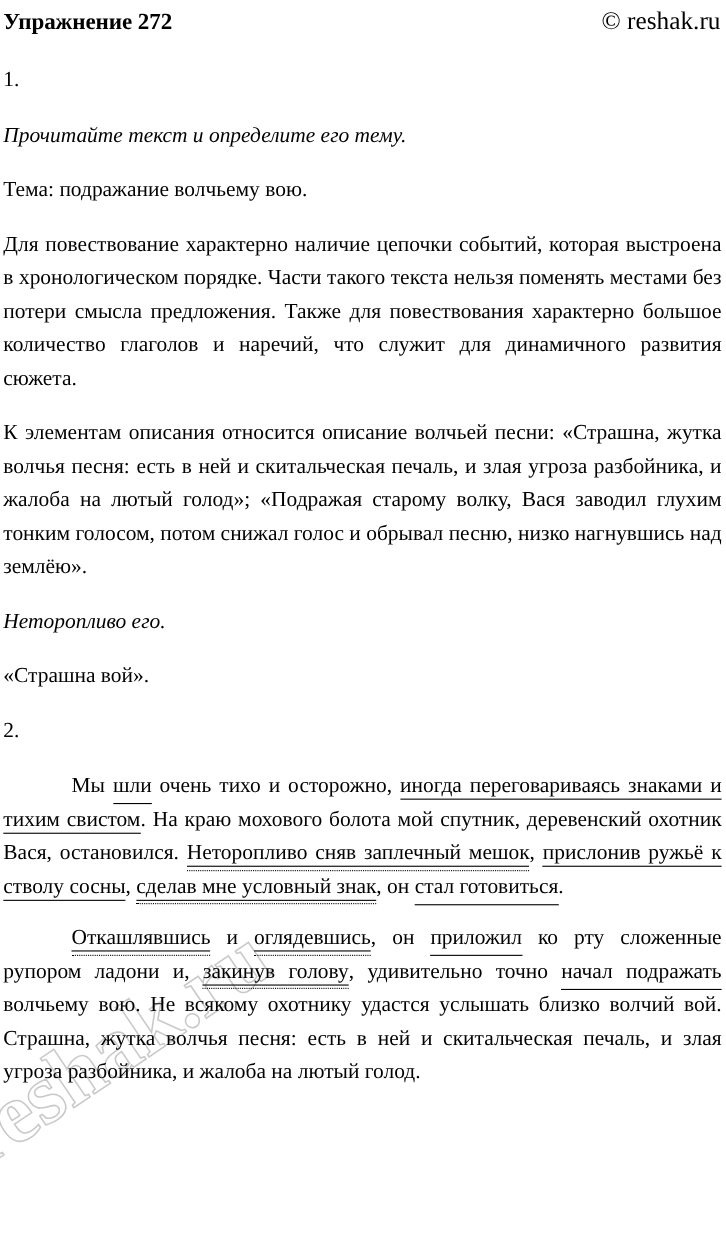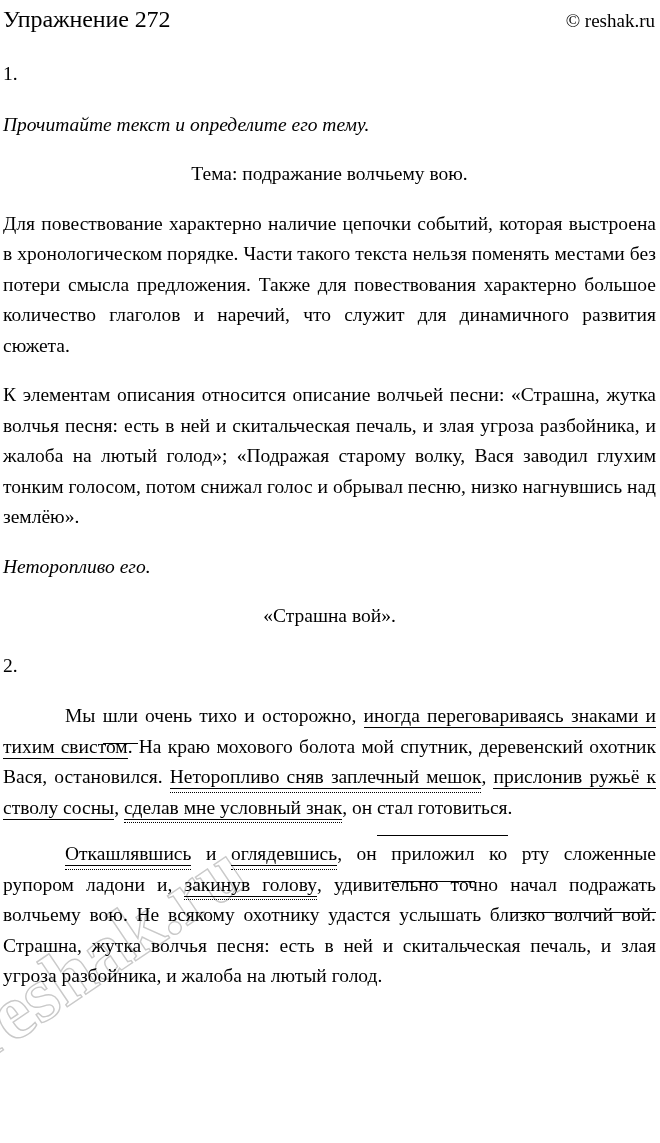--- a/index.html
+++ b/index.html
@@ -46,63 +46,63 @@
     width: 660px;
   }
 
   .topbar {
     display: flex;
     align-items: baseline;
     justify-content: space-between;
     margin: 0 0 26px 0;
   }
   .ex-title {
-    font-size: 24px;
-    font-weight: 400;
+    font-size: 21px;
+    font-weight: 700;
     letter-spacing: -0.1px;
     white-space: nowrap;
   }
   .copyright {
-    font-size: 19px;
+    font-size: 23px;
     font-weight: 400;
     white-space: nowrap;
     padding-right: 1px;
     margin-left: 31px;
   }
 
   .block {
     font-size: 19.5px;
     line-height: 30.5px;
     margin: 0 0 19px 0;
     text-align: justify;
     text-justify: inter-word;
     hyphens: none;
   }
   .block:last-child { margin-bottom: 0; }
-  .block.left { text-align: center; }
+  .block.left { text-align: left; }
   .block.prompt {
     font-style: italic;
     text-align: justify;
   }
   .block.num {
     text-align: left;
     margin-bottom: 20px;
   }
   .block.indent {
     text-indent: 62px;
     margin-bottom: 16px;
   }
   .block.tight { margin-bottom: 18px; }
 
   
   
   u.solid {
     text-decoration: none;
     border-bottom: 1.6px solid #000;
-    padding-bottom: 17px;
+    padding-bottom: 5px;
   }
   
   u.dashdot {
     text-decoration: none;
     position: relative;
     border-bottom: 1.6px solid #000;
     padding-bottom: 1px;
   }
   u.dashdot::after {
     content: "";

